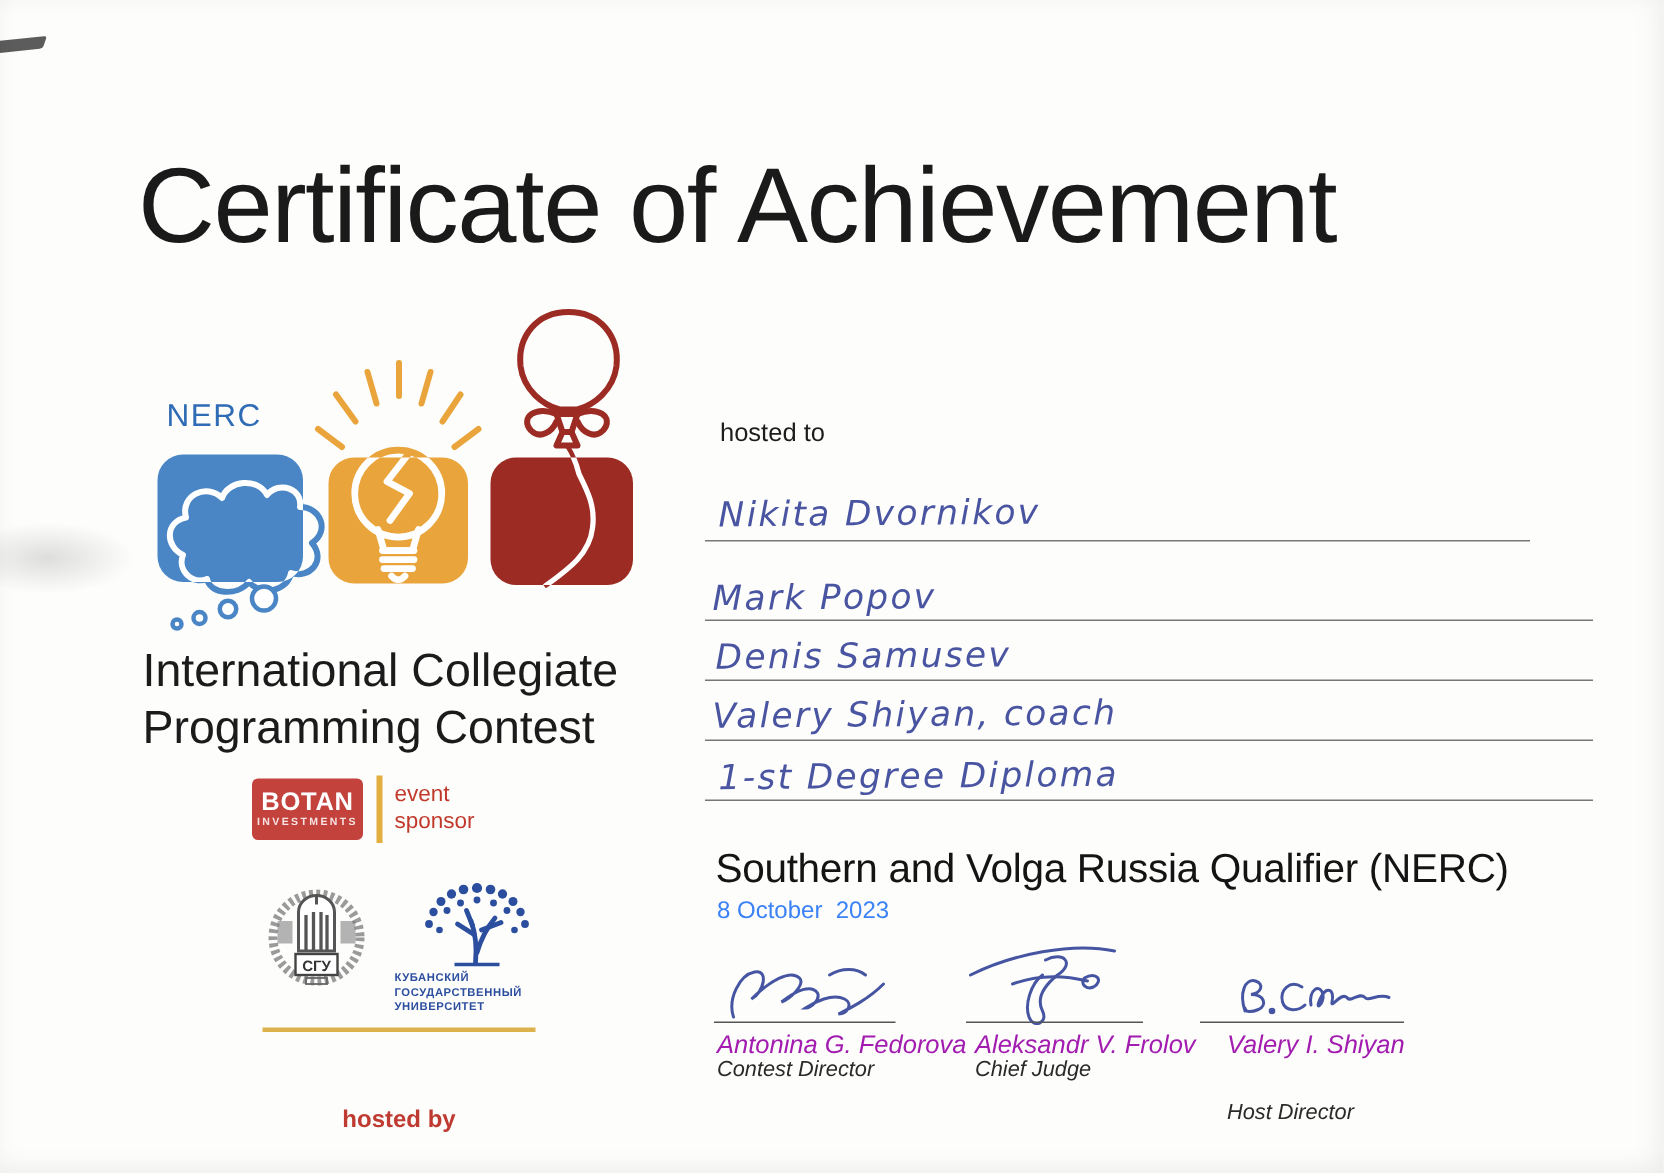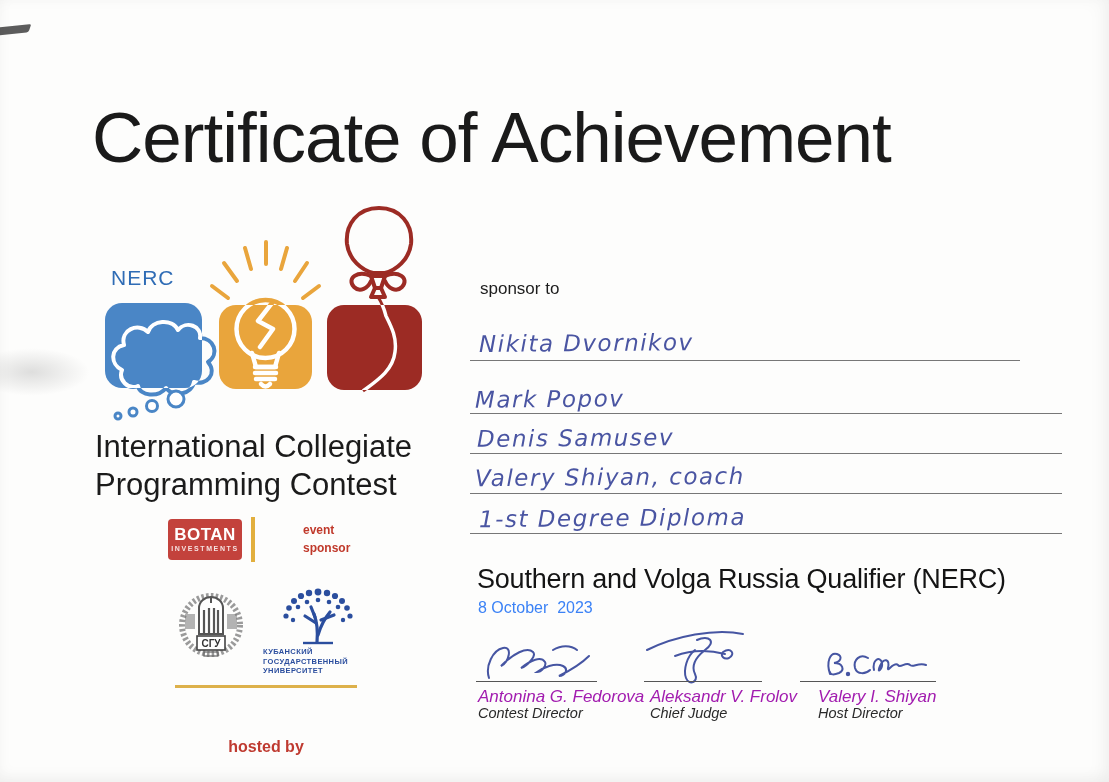--- a/index.html
+++ b/index.html
@@ -24,21 +24,21 @@
   .icpc-svg{left:100px;top:202px;}
 
   .org-name{left:95px;top:428px;font-size:31px;line-height:38px;color:#1b1b1b;}
 
   
   .botan-box{left:168px;top:519px;width:74px;height:41px;background:#c3423c;border-radius:4px;
              display:flex;flex-direction:column;align-items:center;justify-content:center;}
   .botan-brand{font-size:17px;font-weight:800;color:#fff;letter-spacing:.5px;line-height:18px;}
   .botan-sub{font-size:7px;font-weight:600;color:rgba(255,255,255,.85);letter-spacing:1.6px;line-height:9px;}
   .sponsor-bar{left:251px;top:517px;width:4px;height:45px;background:#e2af3e;}
-  .sponsor-label{left:263px;top:521px;font-size:12px;line-height:18px;font-weight:700;color:#c0392b;margin-left:40px;}
+  .sponsor-label{left:263px;top:521px;font-size:15px;line-height:18px;font-weight:400;color:#c0392b;}
 
   
   .sgu-svg{left:168px;top:592px;}
   .kuban-svg{left:281px;top:587px;}
   .kuban-text{left:263px;top:647px;width:108px;text-align:left;font-size:7.5px;font-weight:700;
               color:#2b4e9e;line-height:9.5px;letter-spacing:.4px;}
   .host-divider{left:175px;top:685px;width:182px;height:3px;background:#ddb14b;}
   .hosted-by{left:175px;top:694px;width:182px;text-align:center;font-size:16px;font-weight:700;color:#bf3a30;margin-top:44px;}
 
   
@@ -66,21 +66,21 @@
   .sig2{left:645px;top:626px;}
   .sig3{left:822px;top:644px;}
   .sig-line{height:0;border-bottom:1.3px solid #555;}
   .sl1{left:476px;top:681px;width:121px;}
   .sl2{left:644px;top:681px;width:118px;}
   .sl3{left:800px;top:681px;width:136px;}
   .sig-name{font-size:17px;font-style:italic;color:#a21caf;line-height:17px;white-space:nowrap;}
   .sig-role{font-size:14.5px;font-style:italic;color:#2a2a2a;line-height:17px;white-space:nowrap;}
   .sn1{left:478px;top:688px;} .sr1{left:478px;top:705px;}
   .sn2{left:650px;top:688px;} .sr2{left:650px;top:705px;}
-  .sn3{left:818px;top:688px;} .sr3{left:818px;top:705px;}
+  .sn3{left:818px;top:688px;} .sr3{left:818px;top:734px;}
 </style>
 </head>
 <body>
 
 <div class="page">
 
   <div class="abs scan-mark"></div>
   <div class="abs scan-smudge"></div>
 
   <div class="abs cert-title">Certificate of Achievement</div>
@@ -231,21 +231,21 @@
 
   <div class="abs kuban-text">
     <div>КУБАНСКИЙ</div>
     <div>ГОСУДАРСТВЕННЫЙ</div>
     <div>УНИВЕРСИТЕТ</div>
   </div>
 
   <div class="abs host-divider"></div>
   <div class="abs hosted-by">hosted by</div>
 
-  <div class="abs awarded-to">sponsor to</div>
+  <div class="abs awarded-to">hosted to</div>
 
   <div class="abs hand h1">Nikita Dvornikov</div>
   <div class="abs uline u1"></div>
   <div class="abs hand h2">Mark Popov</div>
   <div class="abs uline u2"></div>
   <div class="abs hand h3">Denis Samusev</div>
   <div class="abs uline u3"></div>
   <div class="abs hand h4">Valery Shiyan, coach</div>
   <div class="abs uline u4"></div>
   <div class="abs hand h5">1-st Degree Diploma</div>

